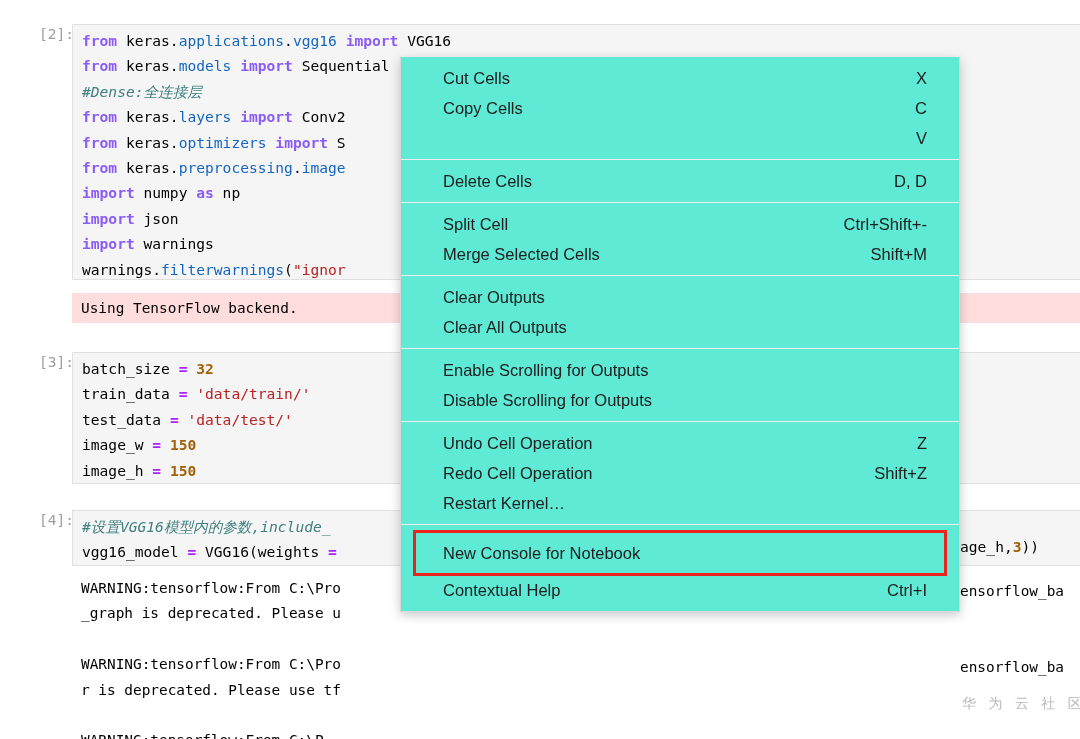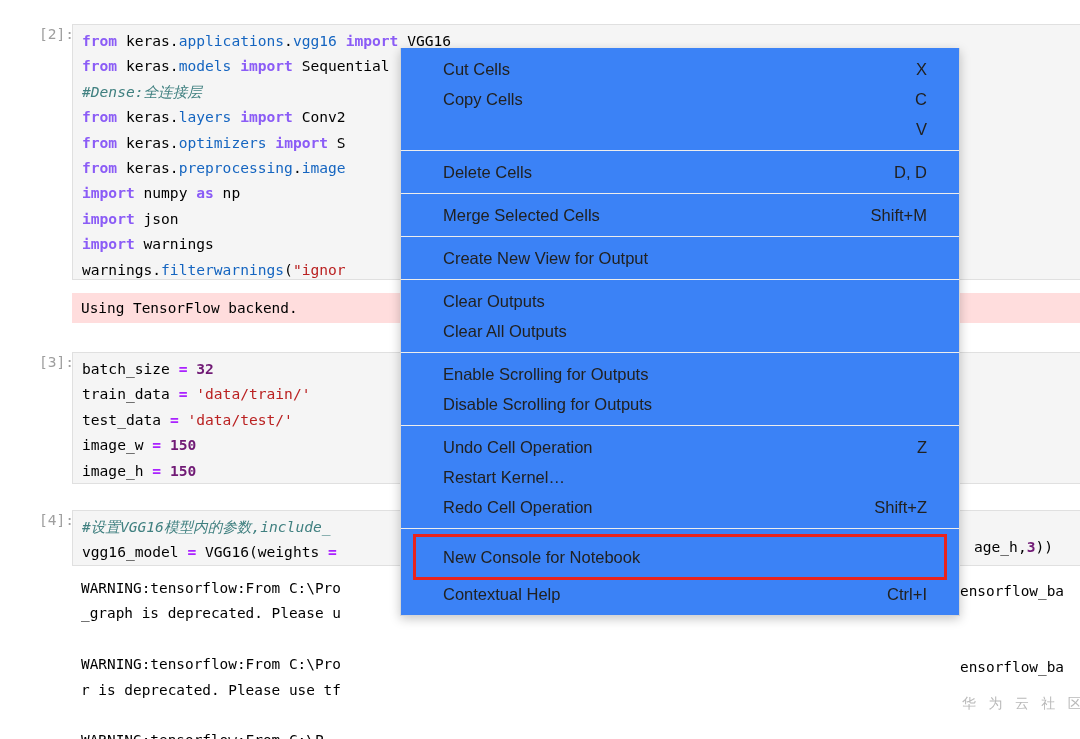--- a/index.html
+++ b/index.html
@@ -43,28 +43,28 @@
     white-space:pre;color:#000;
     padding-left:9px;box-sizing:border-box;
   }
   .out-err{background:#ffdddd;}
 
   
   .k{color:#8b5cf6;font-weight:bold;}      
   .nn{color:#1565c0;}                      
   .fn{color:#1565c0;}                      
   .s{color:#ba2121;}                       
-  .n{color:#701a75;font-weight:bold;}      
+  .n{color:#a16207;font-weight:bold;}      
   .o{color:#aa22ff;font-weight:bold;}      
   .c{color:#408080;font-style:italic;}
 
   
   #ctxmenu{
-    position:absolute;left:400px;top:48px;width:560px;
-    background:#3b82f6;
+    position:absolute;left:400px;top:57px;width:560px;
+    background:#5eead4;
     border:1px solid #d6d6d6;
     border-top:none;
     box-shadow:0 3px 10px rgba(0,0,0,.22);
     box-sizing:border-box;
     z-index:50;
     overflow:hidden;
   }
   .mgroup + .mgroup{border-top:1px solid #ededed;}
   .mgroup{padding:6px 0;}
   .mitem{
@@ -136,21 +136,21 @@
     </div>
     <div class="outputarea" style="top:78px;height:200px;">WARNING:tensorflow:From C:\Pro
 _graph is deprecated. Please u
 
 WARNING:tensorflow:From C:\Pro
 r is deprecated. Please use tf
 
 WARNING:tensorflow:From C:\P</div>
   </div>
 
-  <div class="codelines" style="position:absolute;left:960px;top:534px;padding:0;background:#f5f5f5;width:107px;height:26px;text-align:center;">age_h,<span class="n">3</span>))</div>
+  <div class="codelines" style="position:absolute;left:960px;top:534px;padding:0;background:#f5f5f5;width:107px;height:26px;">age_h,<span class="n">3</span>))</div>
   <div class="outputarea" style="position:absolute;left:960px;top:579px;padding:0;width:120px;height:26px;">ensorflow_ba</div>
   <div class="outputarea" style="position:absolute;left:960px;top:655px;padding:0;width:120px;height:26px;">ensorflow_ba</div>
 </div>
 
 <div id="ctxmenu">
     <div class="mgroup">
       <div class="mitem">
         <span class="lbl">Cut Cells</span>
         <span class="sc">X</span>
       </div>
@@ -163,57 +163,56 @@
       </div>
     </div>
     <div class="mgroup">
       <div class="mitem">
         <span class="lbl">Delete Cells</span>
         <span class="sc">D, D</span>
       </div>
     </div>
     <div class="mgroup">
       <div class="mitem">
+        <span class="lbl">Split Cell</span>
+        <span class="sc">Ctrl+Shift+-</span>
+      </div>
+      <div class="mitem">
         <span class="lbl">Merge Selected Cells</span>
         <span class="sc">Shift+M</span>
       </div>
     </div>
     <div class="mgroup">
       <div class="mitem">
-        <span class="lbl">Create New View for Output</span>
-      </div>
-    </div>
-    <div class="mgroup">
-      <div class="mitem">
         <span class="lbl">Clear Outputs</span>
       </div>
       <div class="mitem">
         <span class="lbl">Clear All Outputs</span>
       </div>
     </div>
     <div class="mgroup">
       <div class="mitem">
         <span class="lbl">Enable Scrolling for Outputs</span>
       </div>
       <div class="mitem">
         <span class="lbl">Disable Scrolling for Outputs</span>
       </div>
     </div>
     <div class="mgroup">
       <div class="mitem">
         <span class="lbl">Undo Cell Operation</span>
         <span class="sc">Z</span>
       </div>
       <div class="mitem">
-        <span class="lbl">Restart Kernel…</span>
-      </div>
-      <div class="mitem">
         <span class="lbl">Redo Cell Operation</span>
         <span class="sc">Shift+Z</span>
       </div>
+      <div class="mitem">
+        <span class="lbl">Restart Kernel…</span>
+      </div>
     </div>
     <div class="mgroup">
       <div class="mitem highlight" style="outline-color: rgb(232, 36, 28);">
         <span class="lbl">New Console for Notebook</span>
       </div>
       <div class="mitem">
         <span class="lbl">Contextual Help</span>
         <span class="sc">Ctrl+I</span>
       </div>
     </div>

